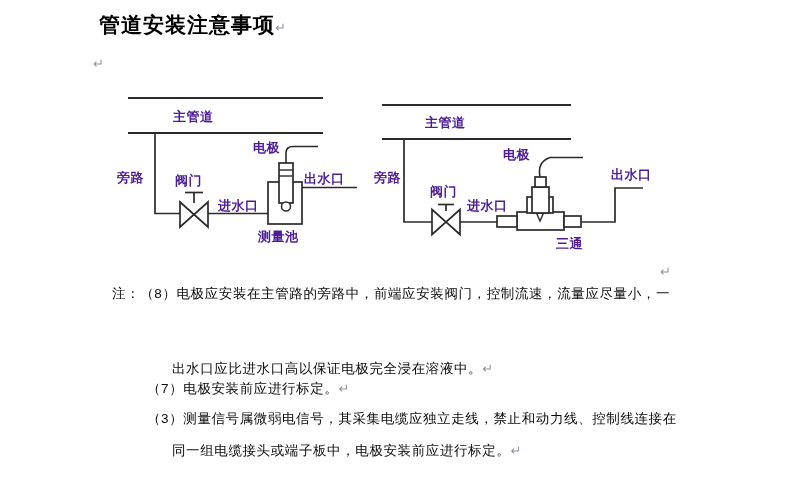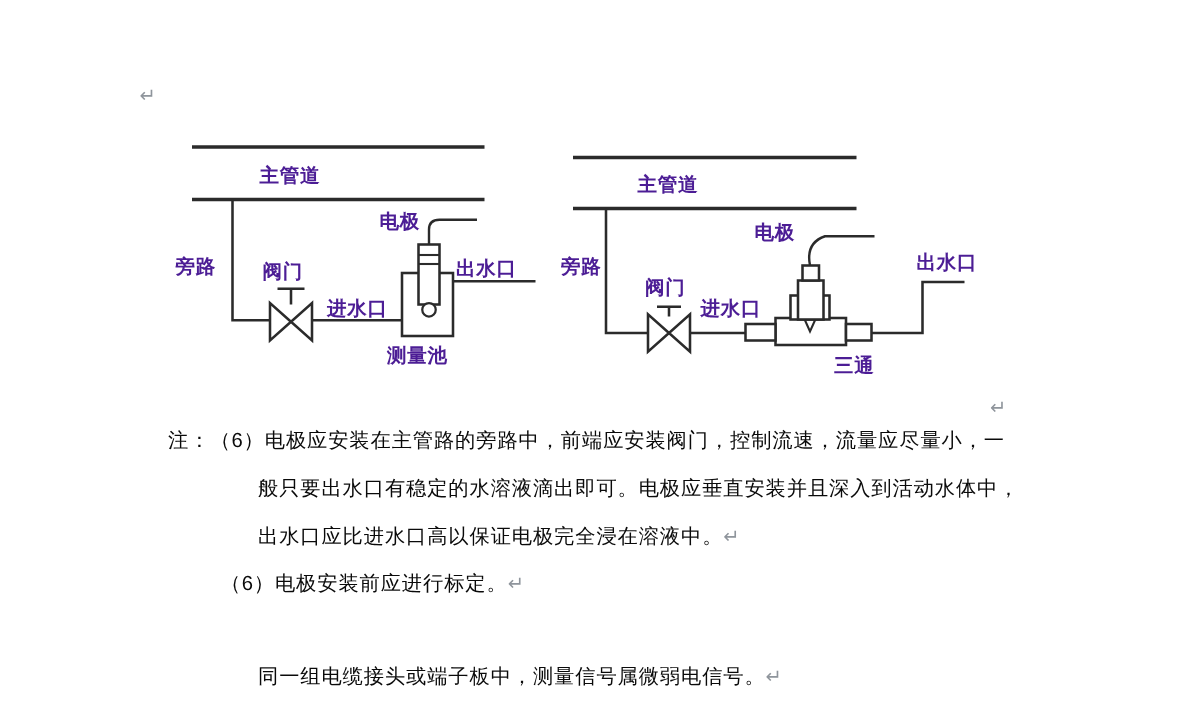--- a/index.html
+++ b/index.html
@@ -24,31 +24,32 @@
     font-size:13px;font-weight:bold;color:#4c1d95;
     letter-spacing:0.5px;
   }
   .note-line{
     font-size:13.5px;color:#0a0a0a;
     letter-spacing:0.6px;
   }
   .ind-a{left:112px;} 
   .ind-b{left:147px;} 
   .ind-c{left:172px;} 
-  .row1{top:285px;} .row2{top:317px;} .row3{top:349px;text-align:right;}
+  .row1{top:285px;} .row2{top:317px;} .row3{top:360px;text-align:right;}
   .row4{top:380px;} .row5{top:410px;} .row6{top:442px;}
   svg{position:absolute;left:0;top:0;}
   .stroke{stroke:#2b2b2b;fill:none;}
   .white{fill:#ffffff;}
 </style>
 </head>
 <body>
 
 <div class="page">
 
+  <div class="abs doc-title"><span>管道安装注意事项</span><span class="pilcrow">↵</span></div>
 
   <div class="abs pilcrow" style="left:93px;top:56px;">↵</div>
 
   <div class="abs pilcrow" style="left:660px;top:264px;">↵</div>
 
   <svg width="799" height="482" viewBox="0 0 799 482">
 
     <g>
       <line class="stroke" x1="128" y1="98" x2="323" y2="98" stroke-width="2.2"></line>
       <line class="stroke" x1="128" y1="133" x2="323" y2="133" stroke-width="2.2"></line>
@@ -104,19 +105,19 @@
   <span class="abs diagram-label" style="left:258px;top:228px;">测量池</span>
 
   <span class="abs diagram-label" style="left:425px;top:114px;">主管道</span>
   <span class="abs diagram-label" style="left:374px;top:169px;">旁路</span>
   <span class="abs diagram-label" style="left:430px;top:183px;">阀门</span>
   <span class="abs diagram-label" style="left:467px;top:197px;">进水口</span>
   <span class="abs diagram-label" style="left:503px;top:146px;">电极</span>
   <span class="abs diagram-label" style="left:611px;top:166px;">出水口</span>
   <span class="abs diagram-label" style="left:556px;top:235px;">三通</span>
 
-  <div class="abs note-line ind-a row1"><span>注：（6）电极应安装在主管路的旁路中，前端应安装阀门，控制流速，流量应尽量小，一</span><span class="pilcrow"></span></div>
-  <div class="abs note-line ind-c row2"><span>般只要出水口有稳定的水溶液滴出即可。电极应垂直安装并且深入到活动水体中，</span><span class="pilcrow"></span></div>
+  <div class="abs note-line ind-a row1"><span>注：（8）电极应安装在主管路的旁路中，前端应安装阀门，控制流速，流量应尽量小，一</span><span class="pilcrow"></span></div>
   <div class="abs note-line ind-c row3"><span>出水口应比进水口高以保证电极完全浸在溶液中。</span><span class="pilcrow">↵</span></div>
-  <div class="abs note-line ind-b row4"><span>（6）电极安装前应进行标定。</span><span class="pilcrow">↵</span></div>
-  <div class="abs note-line ind-c row6"><span>同一组电缆接头或端子板中，测量信号属微弱电信号。</span><span class="pilcrow">↵</span></div>
+  <div class="abs note-line ind-b row4"><span>（7）电极安装前应进行标定。</span><span class="pilcrow">↵</span></div>
+  <div class="abs note-line ind-b row5"><span>（3）测量信号属微弱电信号，其采集电缆应独立走线，禁止和动力线、控制线连接在</span><span class="pilcrow"></span></div>
+  <div class="abs note-line ind-c row6"><span>同一组电缆接头或端子板中，电极安装前应进行标定。</span><span class="pilcrow">↵</span></div>
 
 </div>
 
 </body></html>

